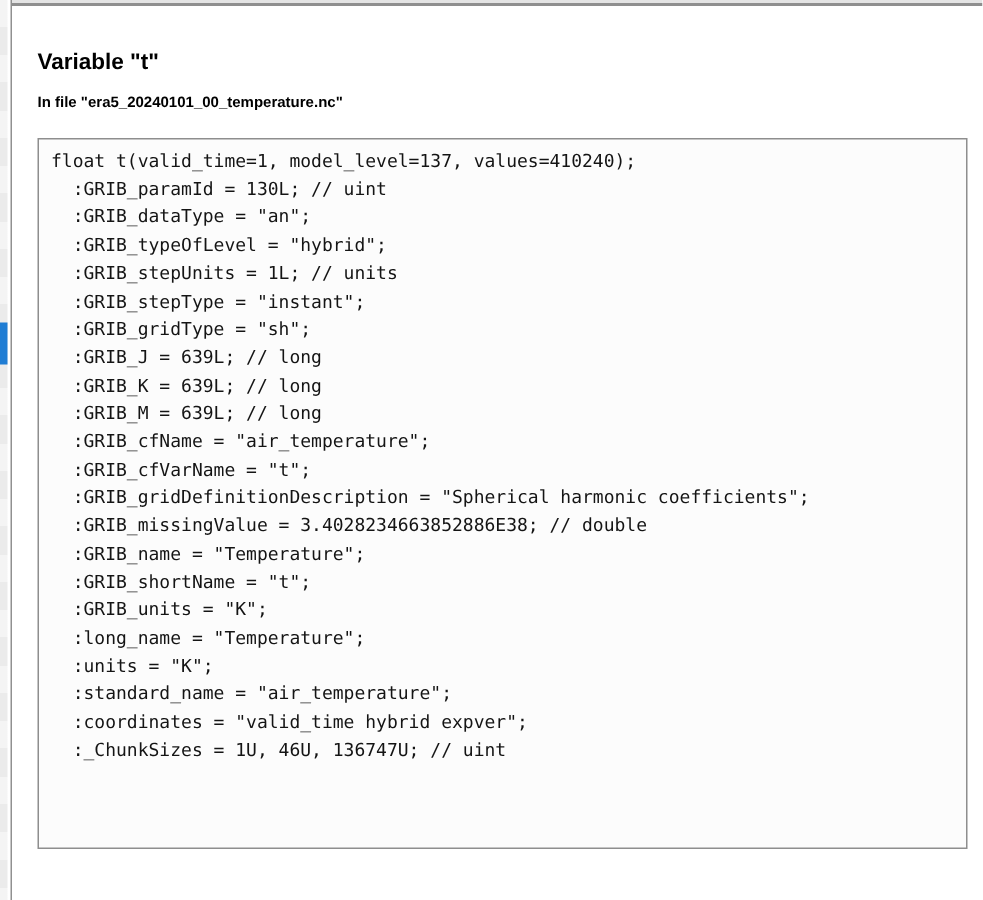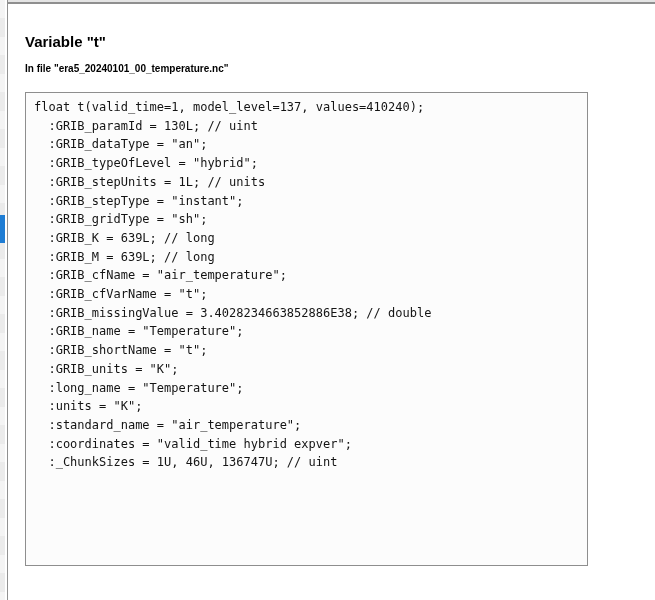--- a/index.html
+++ b/index.html
@@ -39,21 +39,21 @@
   .page-title {
     position: absolute; left: 25px; top: 33px;
     font-size: 15px; font-weight: bold; color: #000000;
   }
   .page-subtitle {
     position: absolute; left: 25px; top: 63px;
     font-size: 10px; font-weight: bold; color: #000000;
   }
   .code-box {
     position: absolute; left: 25px; top: 92px;
-    width: 563px; height: 474px;
+    width: 620px; height: 474px;
     border: 1px solid #8e8e8e;
     background: #fcfcfc;
     padding: 5px 8px;
     overflow: hidden;
   }
   .code-line {
     font-family: "DejaVu Sans Mono", "Liberation Mono", monospace;
     font-size: 12px;
     line-height: 18.7px;
     color: #141414;
@@ -74,24 +74,26 @@
 <h2 class="page-subtitle">In file "era5_20240101_00_temperature.nc"</h2>
 
 <div class="code-box">
     <div class="code-line">float t(valid_time=1, model_level=137, values=410240);</div>
     <div class="code-line">  :GRIB_paramId = 130L; // uint</div>
     <div class="code-line">  :GRIB_dataType = "an";</div>
     <div class="code-line">  :GRIB_typeOfLevel = "hybrid";</div>
     <div class="code-line">  :GRIB_stepUnits = 1L; // units</div>
     <div class="code-line">  :GRIB_stepType = "instant";</div>
     <div class="code-line">  :GRIB_gridType = "sh";</div>
+    <div class="code-line">  :GRIB_J = 639L; // long</div>
     <div class="code-line">  :GRIB_K = 639L; // long</div>
     <div class="code-line">  :GRIB_M = 639L; // long</div>
     <div class="code-line">  :GRIB_cfName = "air_temperature";</div>
     <div class="code-line">  :GRIB_cfVarName = "t";</div>
+    <div class="code-line">  :GRIB_gridDefinitionDescription = "Spherical harmonic coefficients";</div>
     <div class="code-line">  :GRIB_missingValue = 3.4028234663852886E38; // double</div>
     <div class="code-line">  :GRIB_name = "Temperature";</div>
     <div class="code-line">  :GRIB_shortName = "t";</div>
     <div class="code-line">  :GRIB_units = "K";</div>
     <div class="code-line">  :long_name = "Temperature";</div>
     <div class="code-line">  :units = "K";</div>
     <div class="code-line">  :standard_name = "air_temperature";</div>
     <div class="code-line">  :coordinates = "valid_time hybrid expver";</div>
     <div class="code-line">  :_ChunkSizes = 1U, 46U, 136747U; // uint</div>
   </div>

